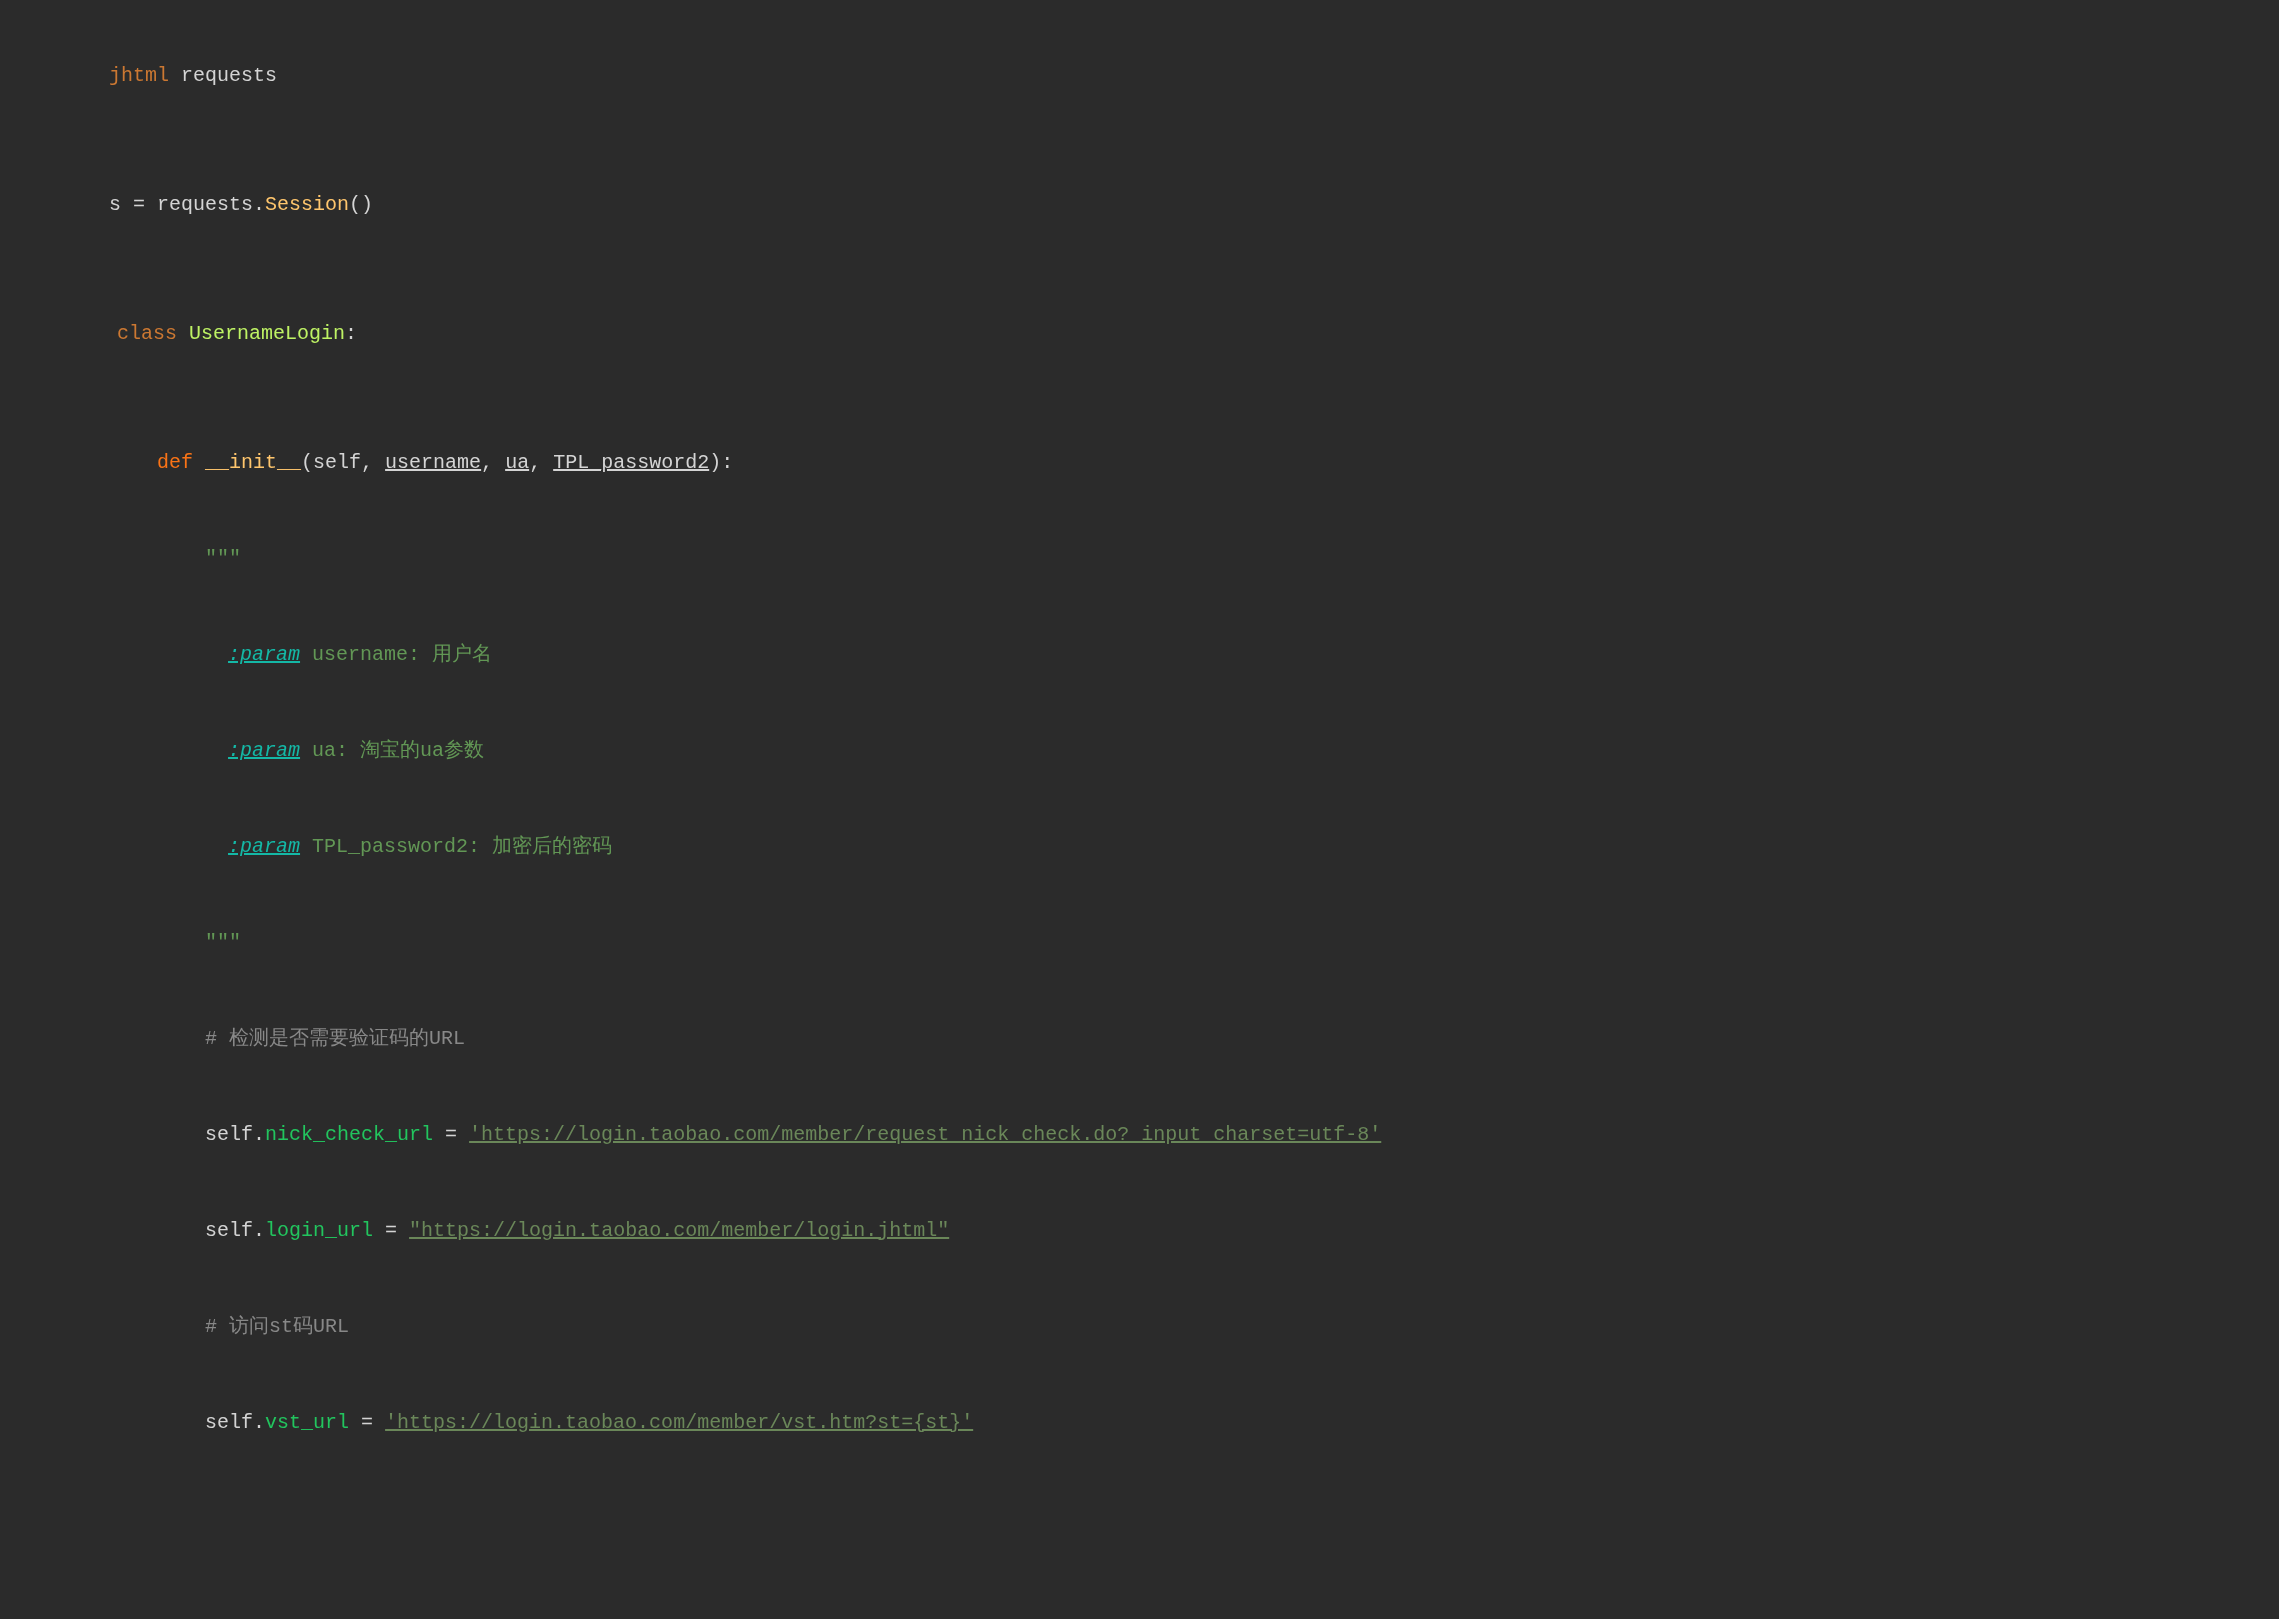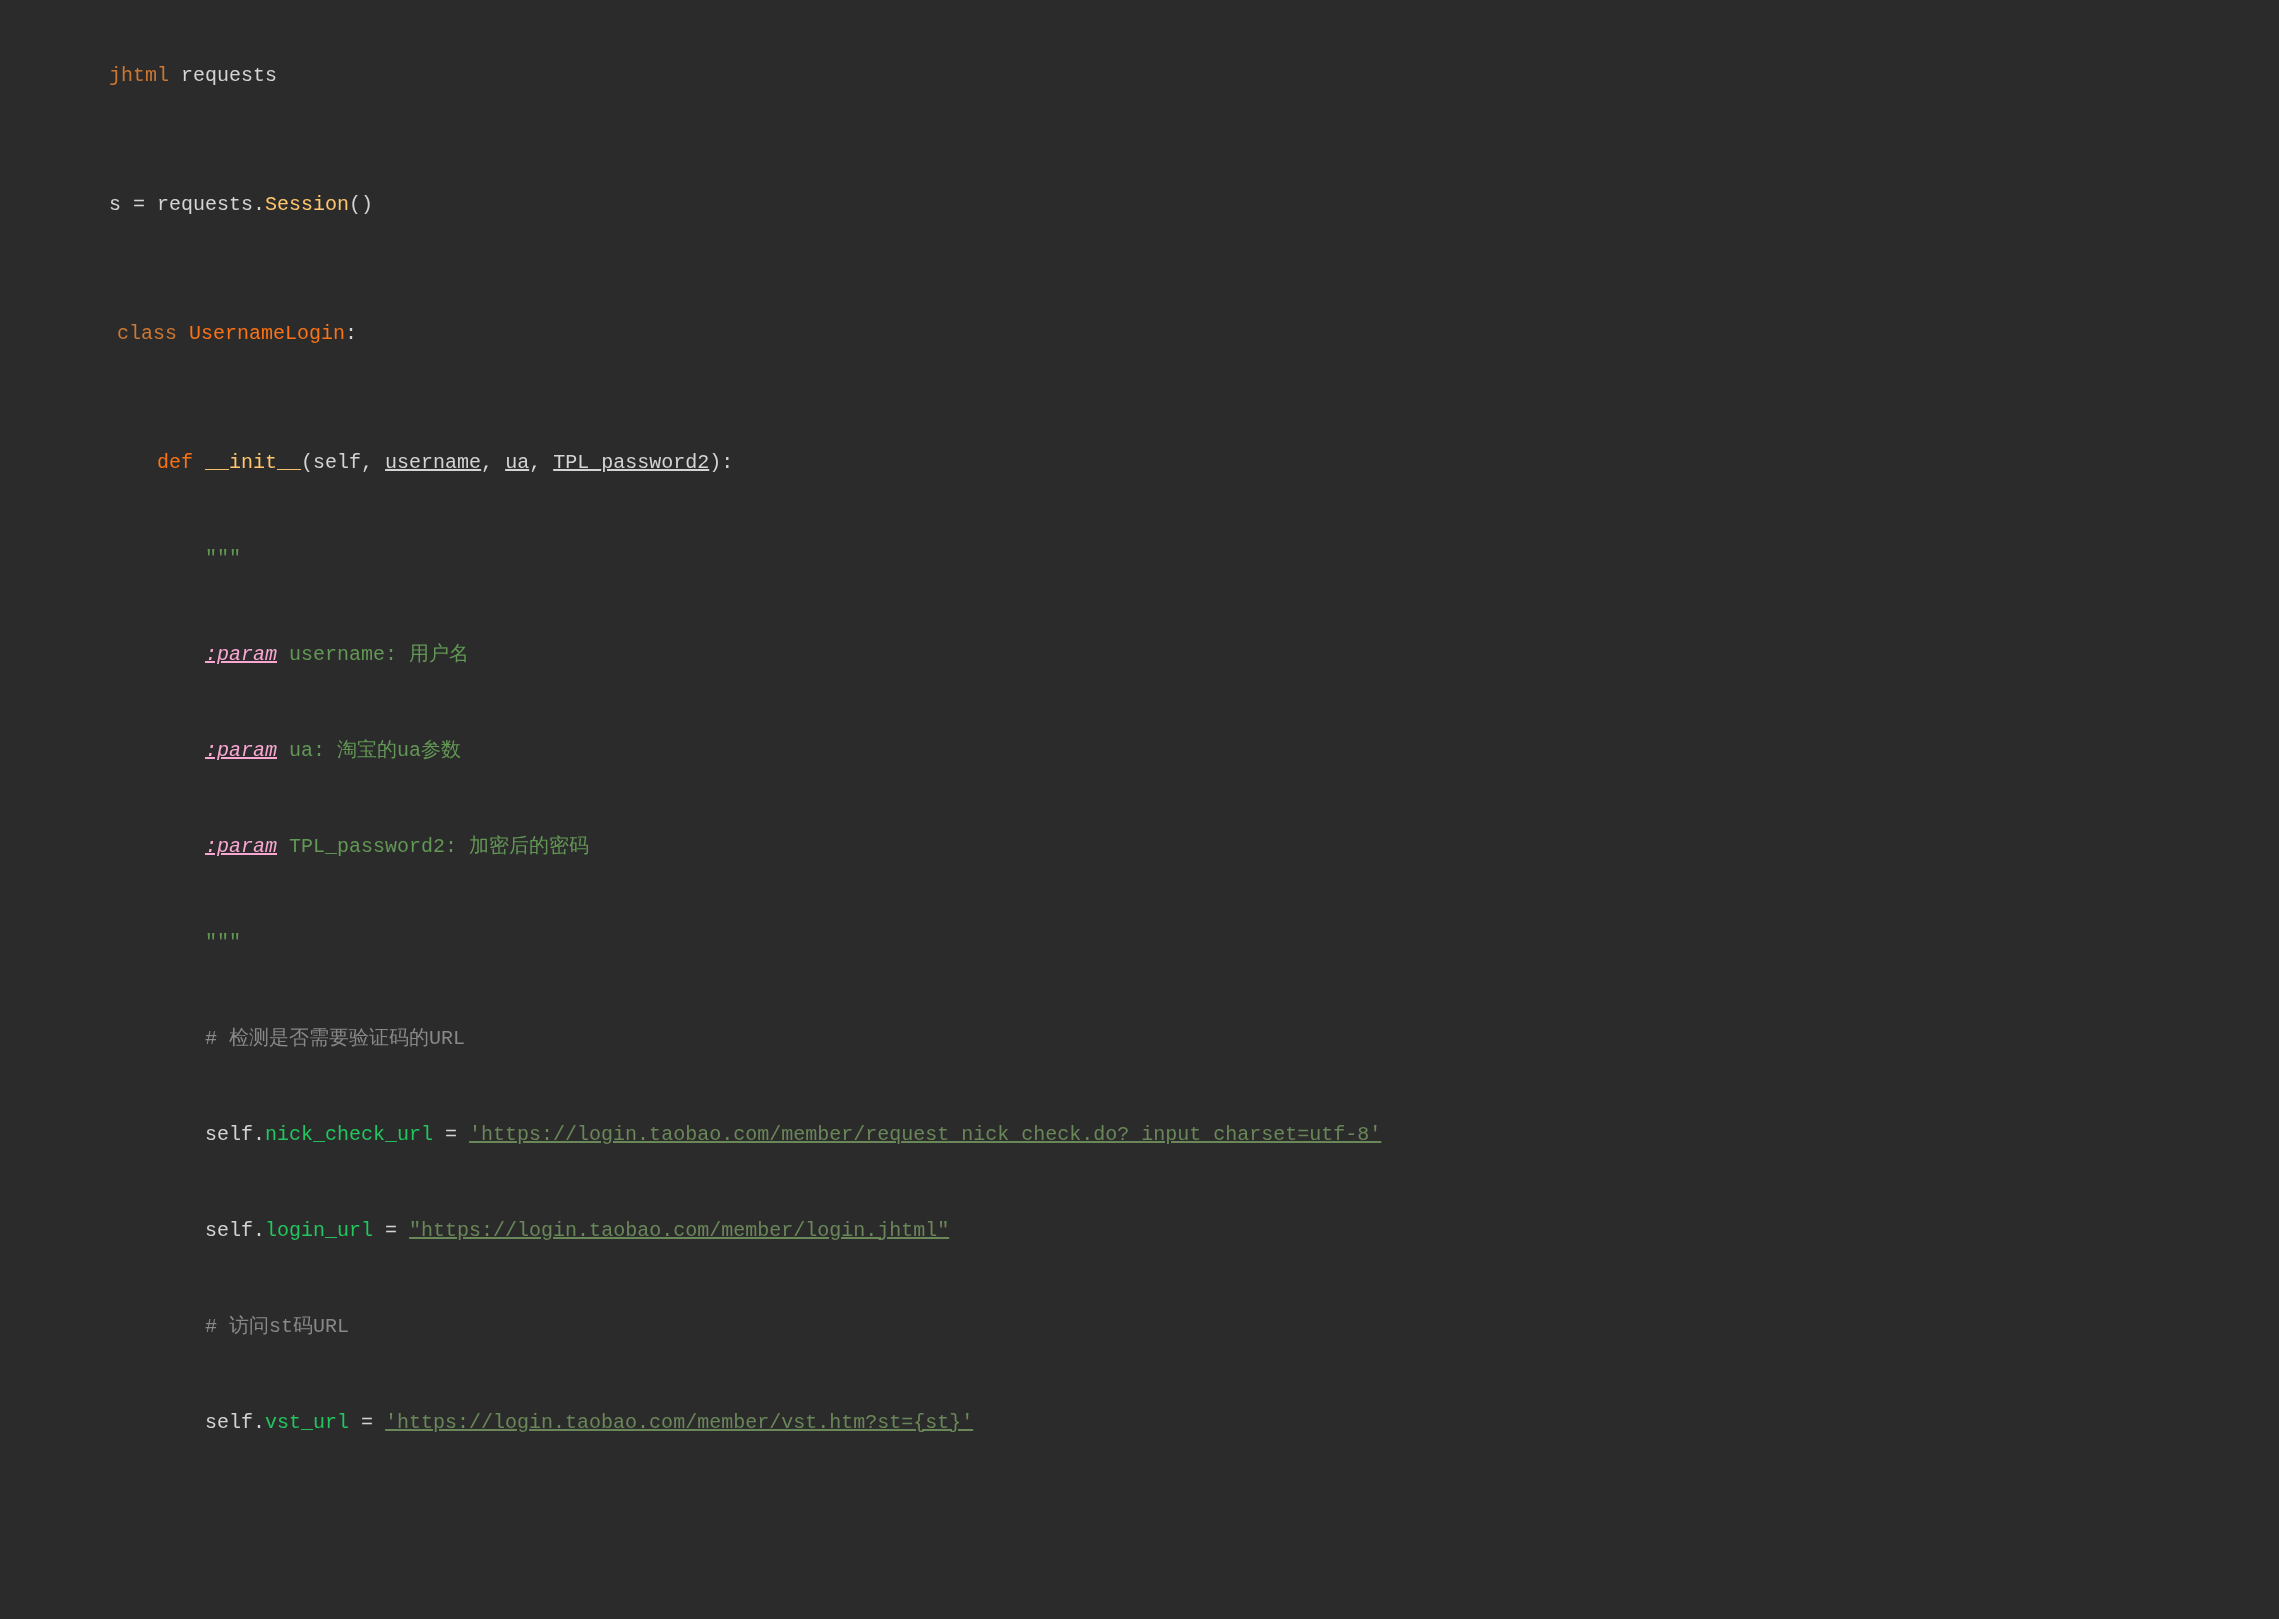--- a/index.html
+++ b/index.html
@@ -30,24 +30,24 @@
       flex: 1;
     }
 
     
     .kw-import   { color: #cc7832; }   
     .kw-class    { color: #cc7832; margin-left: 8px; }
     .kw-def      { color: #f97316; }
 
     .fn-name     { color: #ffc66d; }   
     .fn-call     { color: #ffc66d; }
-    .class-name  { color: #f97316; }   
+    .class-name  { color: #bef264; }   
     .string-link { color: #6a8759; text-decoration: underline; }
     .comment     { color: #888; }
-    .param-kw    { color: #f9a8d4; font-style: italic; }
+    .param-kw    { color: #14b8a6; font-style: italic; margin-left: 23px; }
     .docstring   { color: #629755; }
     .attr        { color: #22c55e; }
     .underline   { text-decoration: underline; }
     .italic      { font-style: italic; }
     .white       { color: #d4d4d4; }
   </style>
 </head>
 <body>
 
 <div class="code-container">

